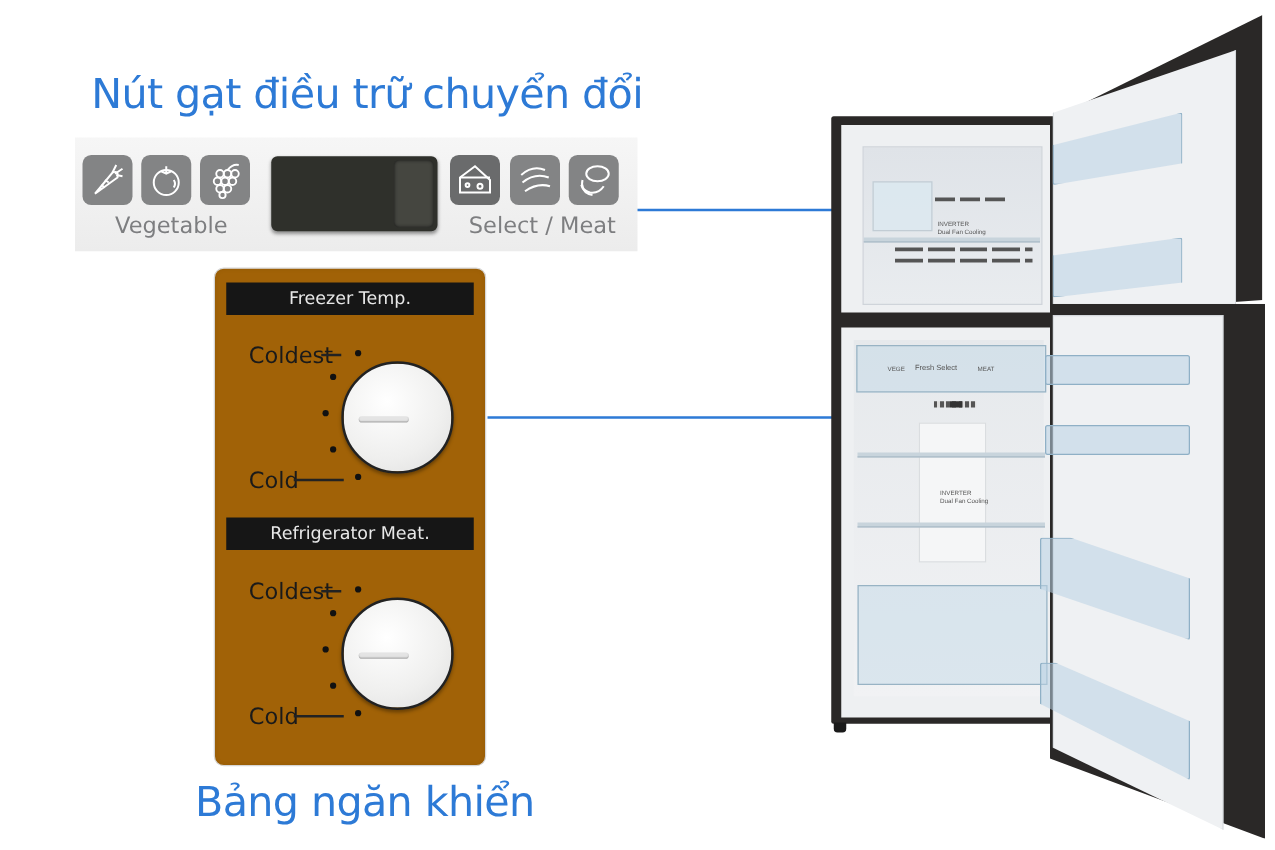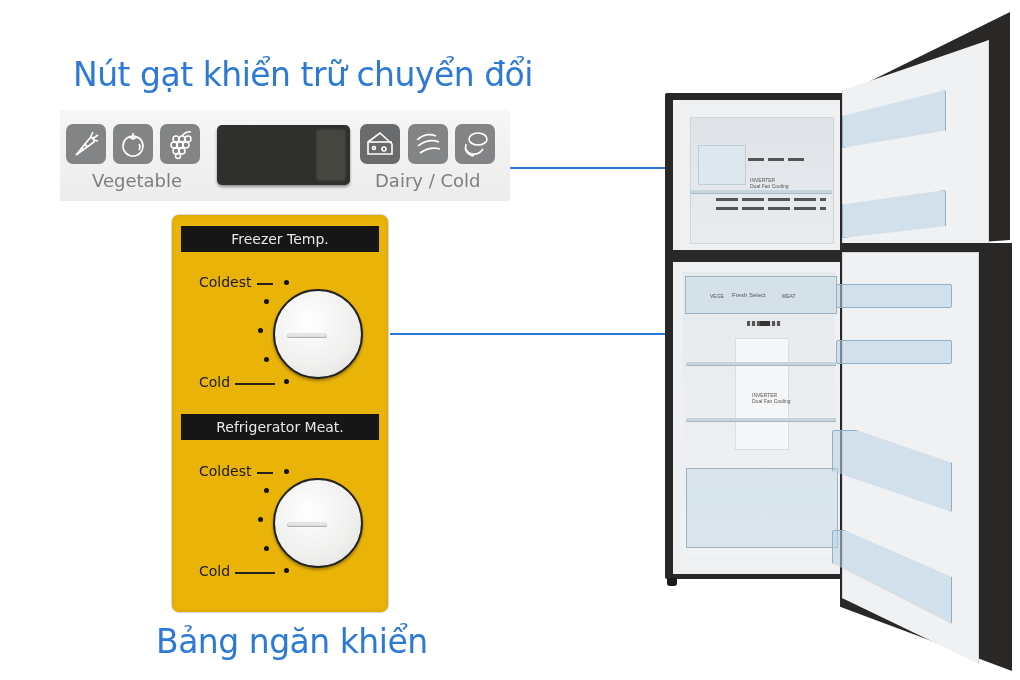--- a/index.html
+++ b/index.html
@@ -31,29 +31,29 @@
       background: #2f302b; border-radius: 5px; box-shadow: 0 2px 3px rgba(0,0,0,.4);
     }
     .slider-knob {
       position: absolute; right: 3px; top: 3px; width: 32px; height: 54px;
       background: #454640; border-radius: 4px; box-shadow: inset 0 0 3px #111;
     }
 
     
     .panel {
       position: absolute; left: 171px; top: 214px; width: 216px; height: 397px;
-      background: #eab308; border: 1px solid #d6d6d6; border-radius: 8px;
+      background: #a16207; border: 1px solid #d6d6d6; border-radius: 8px;
       box-shadow: inset 0 0 4px rgba(0,0,0,.08);
     }
     .panel-head {
       position: absolute; left: 9px; width: 198px; height: 26px; background: #161616;
       color: #e8e8e8; font-size: 14px; text-align: center; line-height: 26px;
       font-family: "DejaVu Sans", sans-serif;
     }
-    .lvl { position: absolute; font-size: 14px; color: #1a1a1a; font-family: "DejaVu Sans", sans-serif; }
+    .lvl { position: absolute; font-size: 18px; color: #1a1a1a; font-family: "DejaVu Sans", sans-serif; }
     .tick { position: absolute; height: 1.5px; background: #222; }
     .dot { position: absolute; width: 5px; height: 5px; background: #111; border-radius: 50%; }
     .knob {
       position: absolute; width: 86px; height: 86px; border-radius: 50%;
       background: radial-gradient(circle at 40% 35%, #ffffff, #efefee 60%, #dedede);
       border: 2px solid #222; box-shadow: 0 2px 3px rgba(0,0,0,.35);
     }
     .knob::after {
       content: ""; position: absolute; left: 12px; top: 42px; width: 40px; height: 5px;
       background: #e4e4e4; border-radius: 3px; box-shadow: inset 0 -1px 1px #aaa;
@@ -73,21 +73,21 @@
     .vent { position: absolute; height: 3px; background: #555; }
     .door { position: absolute; background: #2a2827; }
     .door-in { position: absolute; background: #eff1f3; border: 1px solid #d3d7db; }
     .bin { position: absolute; background: rgba(185,210,228,.55); border: 1px solid #8fb0c6; border-radius: 2px; }
     .fridge-text { position: absolute; font-size: 5px; color: #555; white-space: nowrap; }
     .foot { position: absolute; width: 10px; height: 8px; background: #1a1a1a; border-radius: 0 0 3px 3px; }
   </style>
 </head>
 <body>
 
-<div class="caption" id="cap-top">Nút gạt khiển trữ chuyển đổi</div>
+<div class="caption" id="cap-top">Nút gạt điều trữ chuyển đổi</div>
 <div class="caption" id="cap-bottom">Bảng ngăn khiển</div>
 
 <div class="switch-strip">
   <div class="ico" style="left:6px">
     <svg viewBox="0 0 32 32" fill="none" stroke="#fff" stroke-width="1.6">
         <path d="M6 27 L20 10 Q25 8 24 14 Z"></path>
         <path d="M20 10 L23 4 M22 11 L28 7 M23 12 L28 13"></path>
         <path d="M11 20 l3 2 M14 16 l3 2"></path>
       </svg>
   </div>
@@ -133,21 +133,21 @@
         <path d="M8 25 Q18 18 28 21"></path>
       </svg>
   </div>
   <div class="ico" style="left:395px">
     <svg viewBox="0 0 32 32" fill="none" stroke="#fff" stroke-width="1.6">
         <ellipse cx="19" cy="11" rx="9" ry="6"></ellipse>
         <path d="M7 16 Q5 24 13 26 Q20 27 24 21"></path>
         <path d="M6 20 Q8 27 15 28"></path>
       </svg>
   </div>
-  <div class="strip-label" style="left:315px">Dairy / Cold</div>
+  <div class="strip-label" style="left:315px">Select / Meat</div>
 </div>
 
 <div class="panel">
   <div class="panel-head" style="top:11px">Freezer Temp.</div>
   <div class="lvl" style="left:27px;top:59px">Coldest</div>
   <div class="tick" style="left:85px;top:68px;width:16px"></div>
   <div class="dot" style="left:112px;top:65px"></div>
   <div class="dot" style="left:92px;top:84px"></div>
   <div class="dot" style="left:86px;top:113px"></div>
   <div class="dot" style="left:92px;top:142px"></div>

